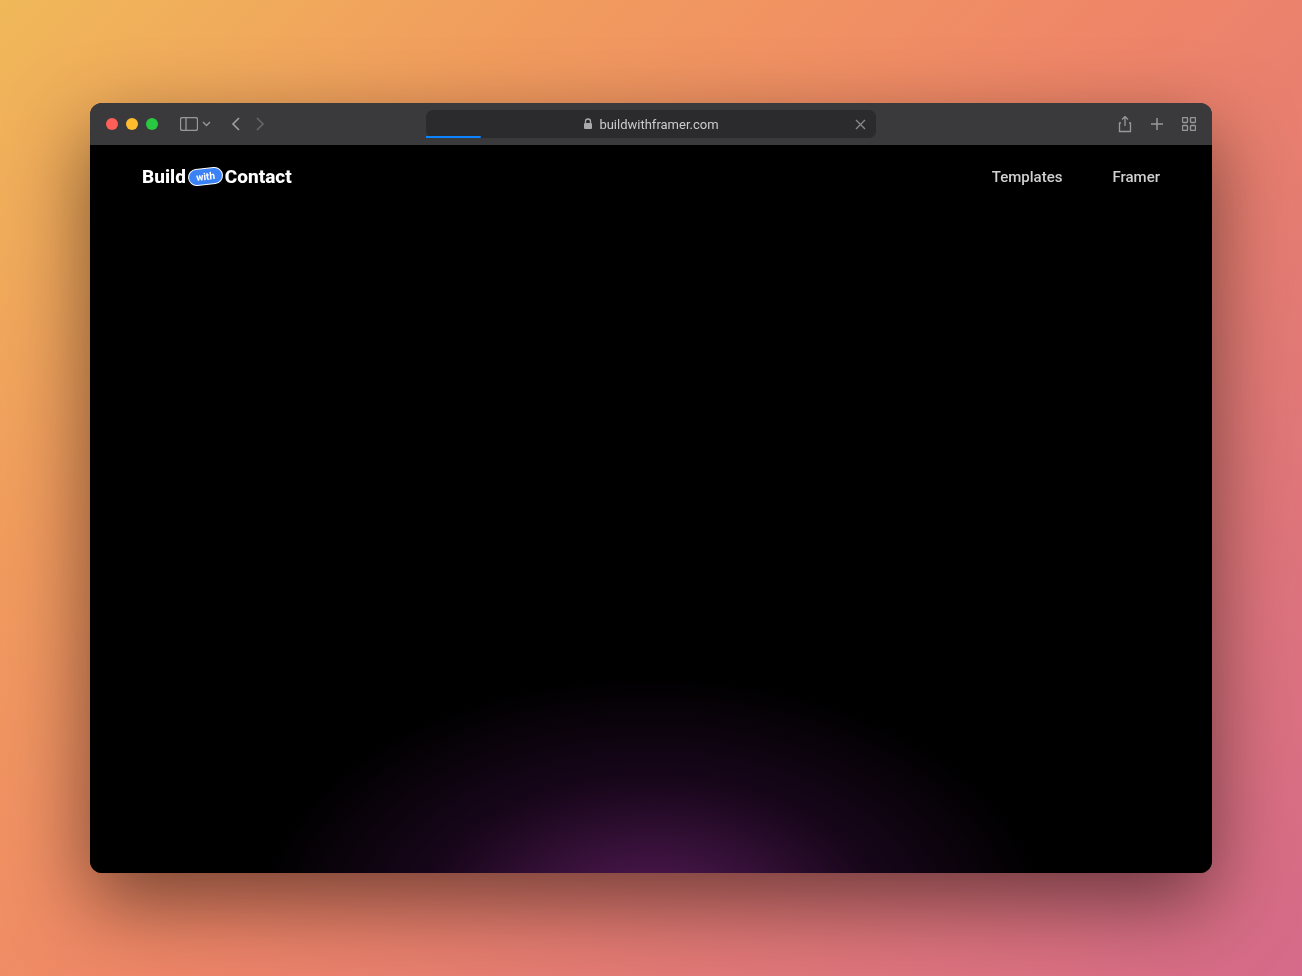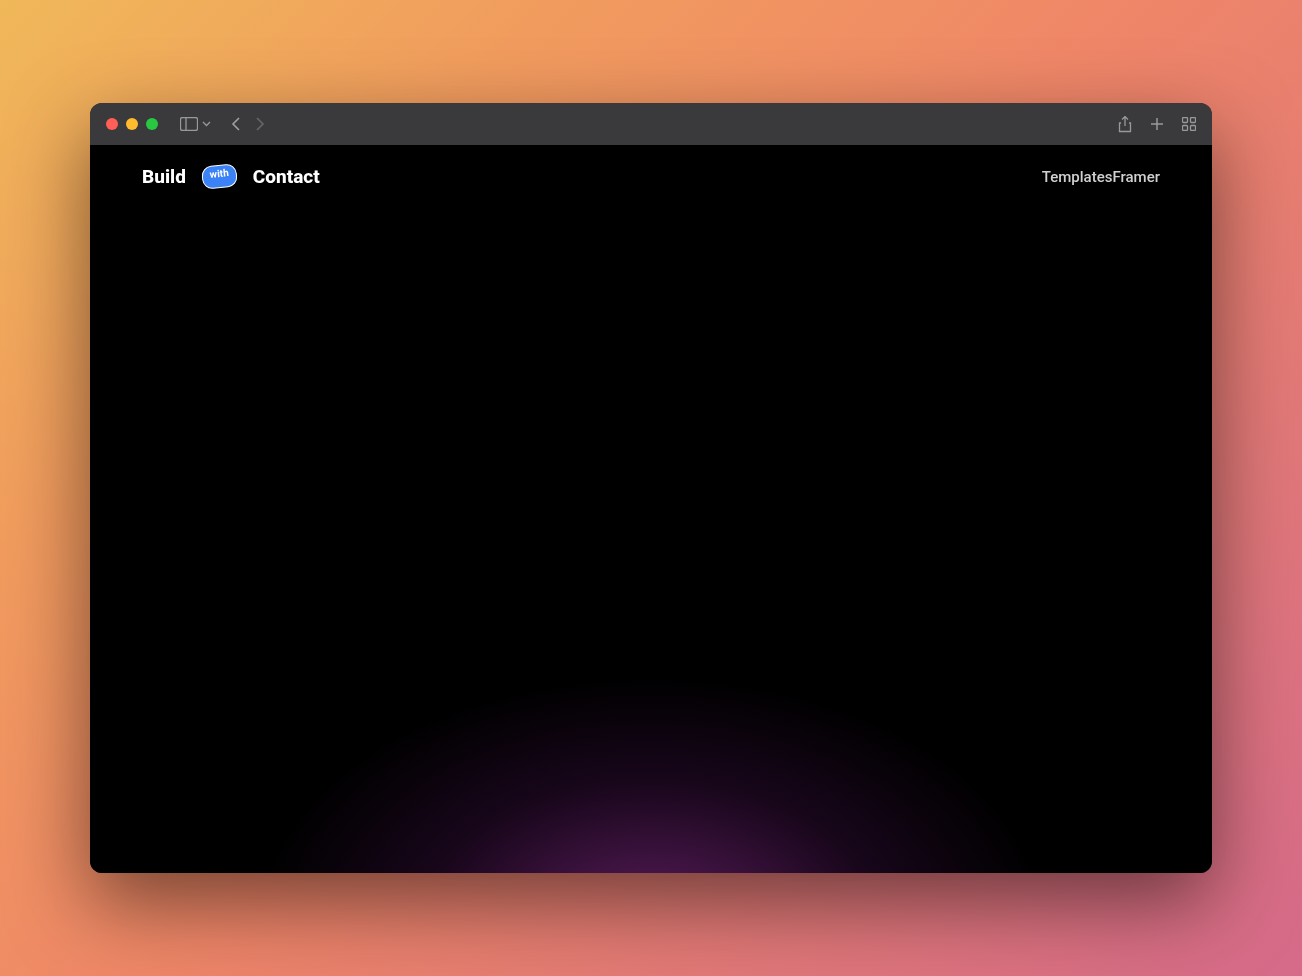--- a/index.html
+++ b/index.html
@@ -140,41 +140,43 @@
     
     .page-header {
       display: flex;
       align-items: center;
       justify-content: space-between;
       padding: 20px 52px;
     }
     
     .logo {
       display: flex;
+      align-items: center;
       font-weight: 800;
       font-size: 19px;
       color: #fff;
-      gap: 18px;
+      gap: 4px;
     }
     
     .logo-with {
       background: #3b82f6;
       color: #fff;
       font-size: 10px;
       font-weight: 700;
       padding: 2px 7px;
       border-radius: 10px;
       transform: rotate(-6deg);
       margin: 0 -2px;
       display: inline-block;
       border: 1.5px solid #fff;
     }
     
     .nav-links {
       display: flex;
+      gap: 50px;
     }
     
     .nav-link {
       color: #d0d0d0;
       font-size: 15px;
       font-weight: 500;
       cursor: pointer;
     }
     
     svg {
@@ -208,20 +210,33 @@
           <path d="M8 2 L2 8 L8 14" fill="none" stroke="#ccc" stroke-width="1.6"></path>
         </svg>
       </div>
       <div class="nav-arrow disabled">
         <svg width="10" height="16" viewBox="0 0 10 16">
           <path d="M2 2 L8 8 L2 14" fill="none" stroke="#ccc" stroke-width="1.6"></path>
         </svg>
       </div>
     </div>
 
+    <div class="address-bar">
+      <svg width="10" height="12" viewBox="0 0 10 12">
+        <rect x="1" y="5" width="8" height="6" rx="1" fill="#aaa"></rect>
+        <path d="M2.5 5 V3.5 a2.5 2.5 0 0 1 5 0 V5" fill="none" stroke="#aaa" stroke-width="1.3"></path>
+      </svg>
+      <span>buildwithframer.com</span>
+      <div class="stop-btn">
+        <svg width="11" height="11" viewBox="0 0 11 11">
+          <path d="M1 1 L10 10 M10 1 L1 10" stroke="#888" stroke-width="1.4"></path>
+        </svg>
+      </div>
+      <div class="progress-bar"></div>
+    </div>
 
     <div class="right-controls">
       <div>
         <svg width="14" height="17" viewBox="0 0 14 17">
           <path d="M7 1 L7 10 M4 3.5 L7 0.5 L10 3.5" fill="none" stroke="#999" stroke-width="1.3"></path>
           <path d="M3 7 L1.5 7 L1.5 15.5 L12.5 15.5 L12.5 7 L11 7" fill="none" stroke="#999" stroke-width="1.3"></path>
         </svg>
       </div>
       <div>
         <svg width="14" height="14" viewBox="0 0 14 14">

